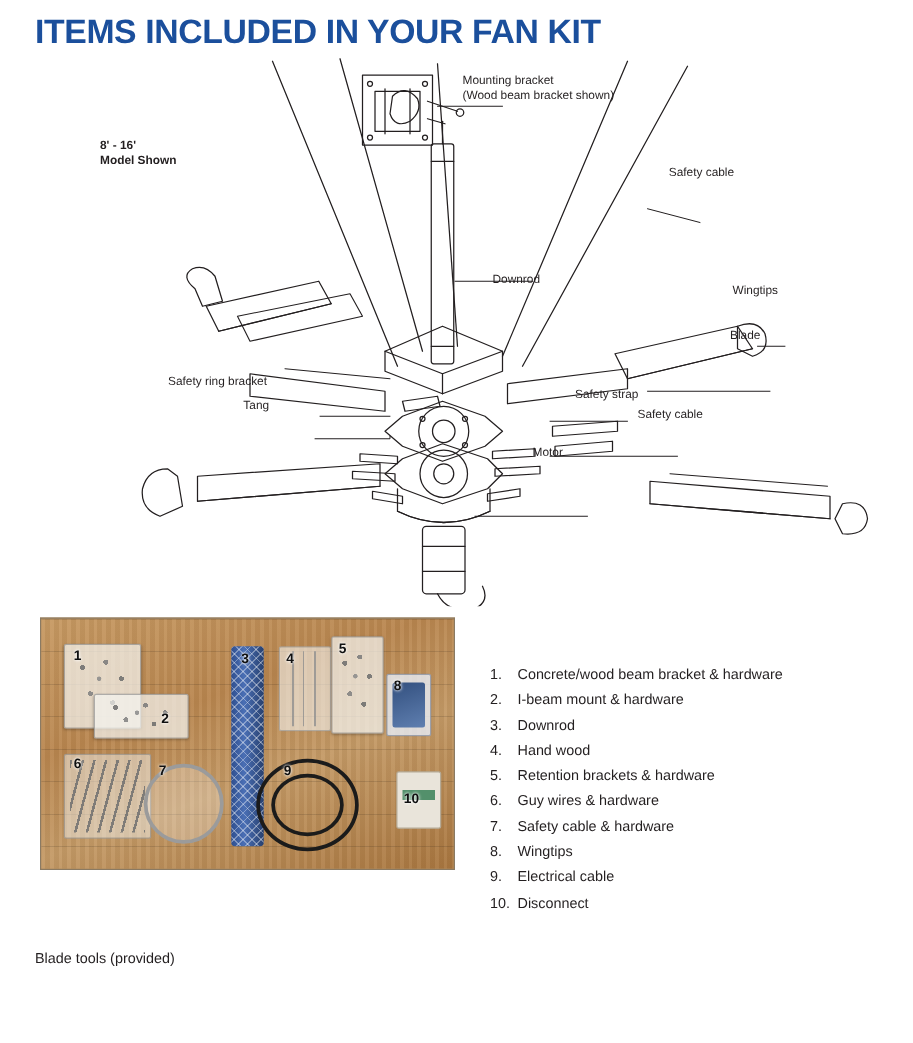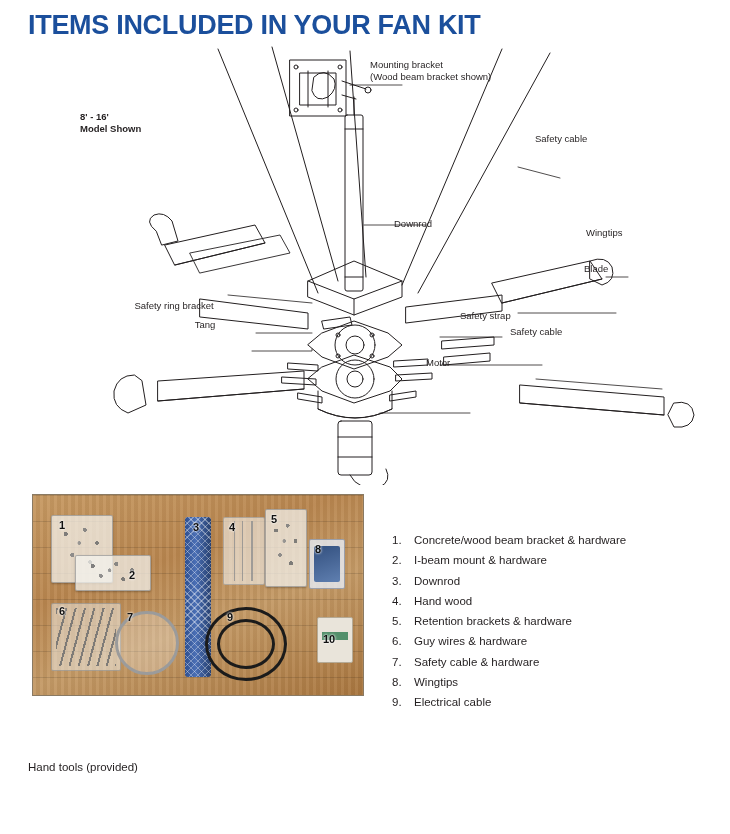--- a/index.html
+++ b/index.html
@@ -422,20 +422,24 @@
       <span class="txt">Safety cable &amp; hardware</span>
     </div>
     <div class="row">
       <span class="num">8.</span>
       <span class="txt">Wingtips</span>
     </div>
     <div class="row">
       <span class="num">9.</span>
       <span class="txt">Electrical cable</span>
     </div>
+    <div class="row">
+      <span class="num">10.</span>
+      <span class="txt">Disconnect</span>
+    </div>
   </div>
 
 
   <div class="tools-list">
-    <div>Hand tools (provided)</div>
+    <div>Blade tools (provided)</div>
   </div>
 
 </div>
 
 </body></html>

